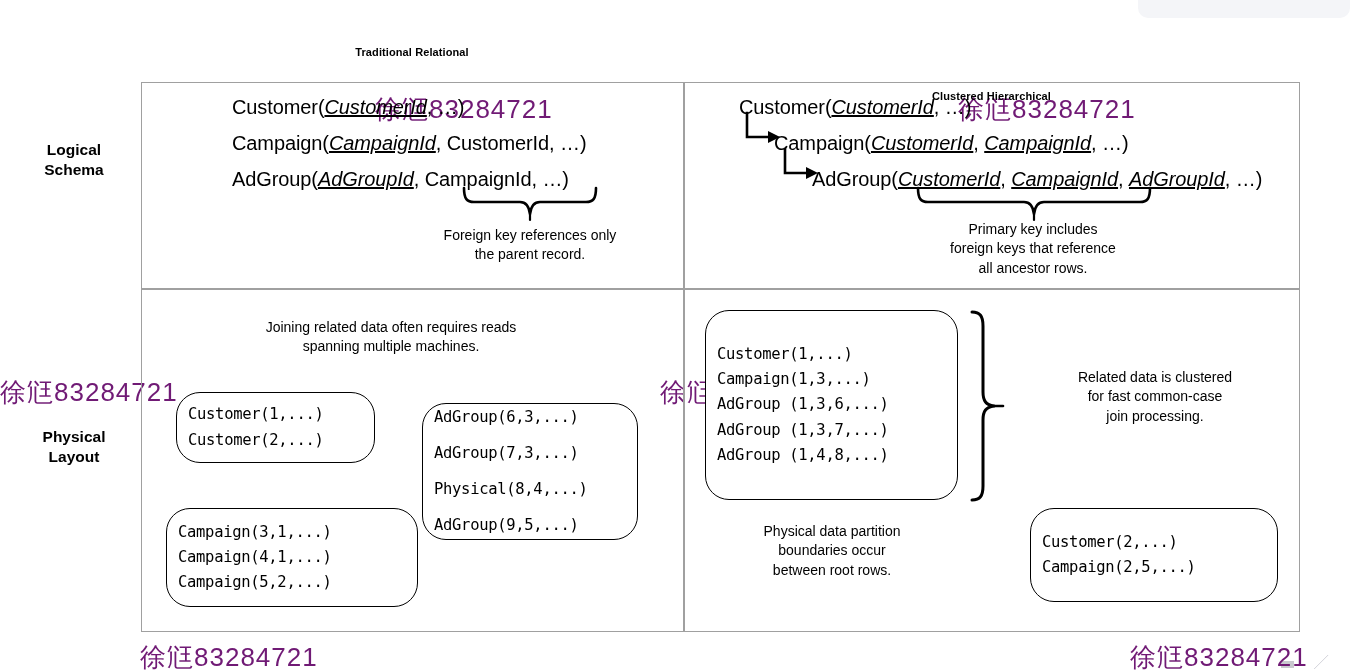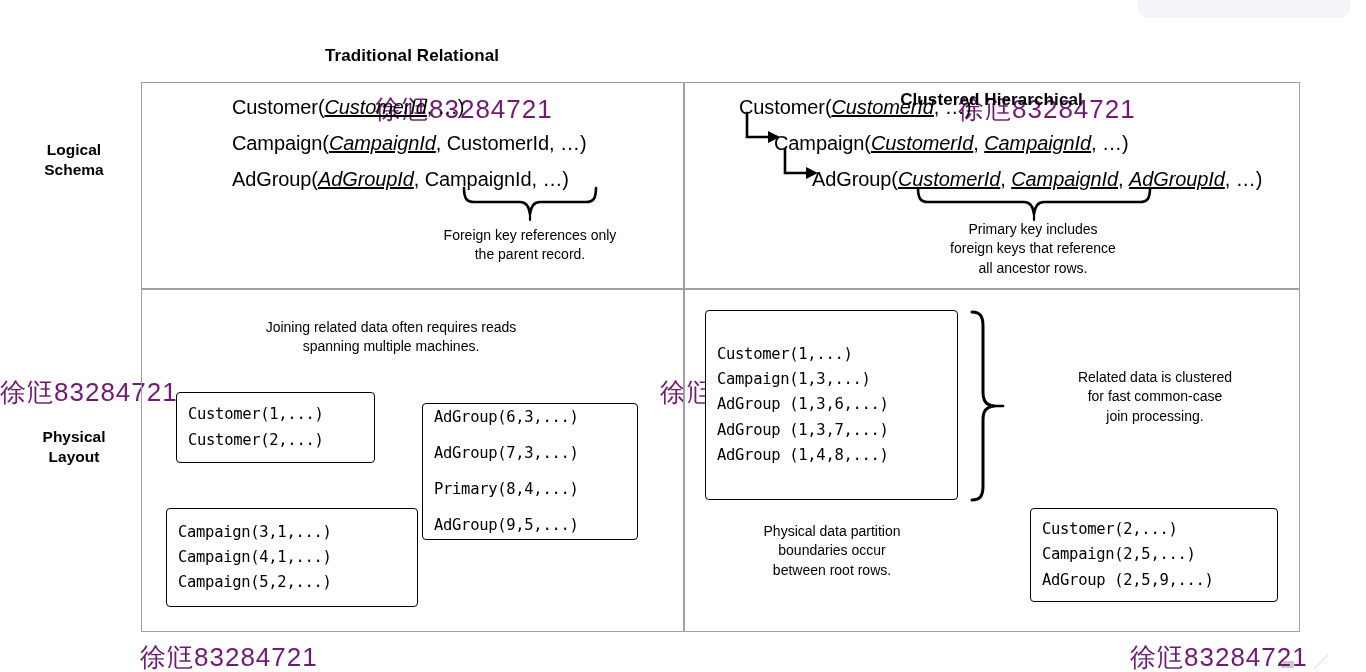--- a/index.html
+++ b/index.html
@@ -19,21 +19,21 @@
   .wm-chrome-top{
     position:absolute;top:-26px;right:16px;width:212px;height:44px;
     background:#f4f5f8;border-radius:10px;
   }
   .wm-dot-a{position:absolute;left:1281px;top:661px;width:13px;height:7px;background:#c9c9cf;}
   .wm-dot-b{position:absolute;left:1313px;top:655px;width:16px;height:14px;
             background:linear-gradient(135deg,transparent 48%,#d8d8de 50%,transparent 54%);}
 
   
   .col-head{
-    position:absolute;top:46px;font-size:17px;font-weight:bold;text-align:center;
+    position:absolute;top:46px;font-size:11px;font-weight:bold;text-align:center;
     letter-spacing:.1px;
   }
   #head-left{left:141px;width:542px;}
   #head-right{left:683px;width:617px;margin-top:44px;}
 
   
   #matrix{
     position:absolute;left:141px;top:82px;width:1159px;height:550px;
     border:1.5px solid #a0a0a0;box-sizing:border-box;
   }
@@ -54,21 +54,21 @@
   }
   .schema-line i{font-style:italic;text-decoration:underline;}
 
   
   .caption{
     position:absolute;font-size:14px;text-align:center;line-height:1.38;
   }
 
   
   .databox{
-    position:absolute;border:1.7px solid #000;border-radius:4px;
+    position:absolute;border:1.7px solid #000;border-radius:24px;
     box-sizing:border-box;background:#fff;
     font-family:"DejaVu Sans Mono","Liberation Mono",monospace;
     font-size:15.5px;display:flex;flex-direction:column;justify-content:center;
     padding:0 11px;
   }
   .databox .rec{white-space:pre;line-height:1.62;letter-spacing:-.3px;}
 
   svg.ink{position:absolute;overflow:visible;pointer-events:none;}
 </style>
 </head>
@@ -152,21 +152,21 @@
 
 <div class="databox" style="left:166px;top:508px;width:252px;height:99px;">
   <div class="rec">Campaign(3,1,...)</div>
   <div class="rec">Campaign(4,1,...)</div>
   <div class="rec">Campaign(5,2,...)</div>
 </div>
 
 <div class="databox" style="left:422px;top:403px;width:216px;height:137px;gap:11px;">
   <div class="rec">AdGroup(6,3,...)</div>
   <div class="rec">AdGroup(7,3,...)</div>
-  <div class="rec">Primary(8,4,...)</div>
+  <div class="rec">Physical(8,4,...)</div>
   <div class="rec">AdGroup(9,5,...)</div>
 </div>
 
 <div class="databox" style="left:705px;top:310px;width:253px;height:190px;">
   <div class="rec">Customer(1,...)</div>
   <div class="rec">Campaign(1,3,...)</div>
   <div class="rec">AdGroup (1,3,6,...)</div>
   <div class="rec">AdGroup (1,3,7,...)</div>
   <div class="rec">AdGroup (1,4,8,...)</div>
 </div>
@@ -184,14 +184,13 @@
 
 <div class="caption" style="left:705px;top:522px;width:254px;">
   <span>Physical data partition</span><br>
   <span>boundaries occur</span><br>
   <span>between root rows.</span>
 </div>
 
 <div class="databox" style="left:1030px;top:508px;width:248px;height:94px;">
   <div class="rec">Customer(2,...)</div>
   <div class="rec">Campaign(2,5,...)</div>
-  <div class="rec">AdGroup (2,5,9,...)</div>
 </div>
 
 </body></html>

